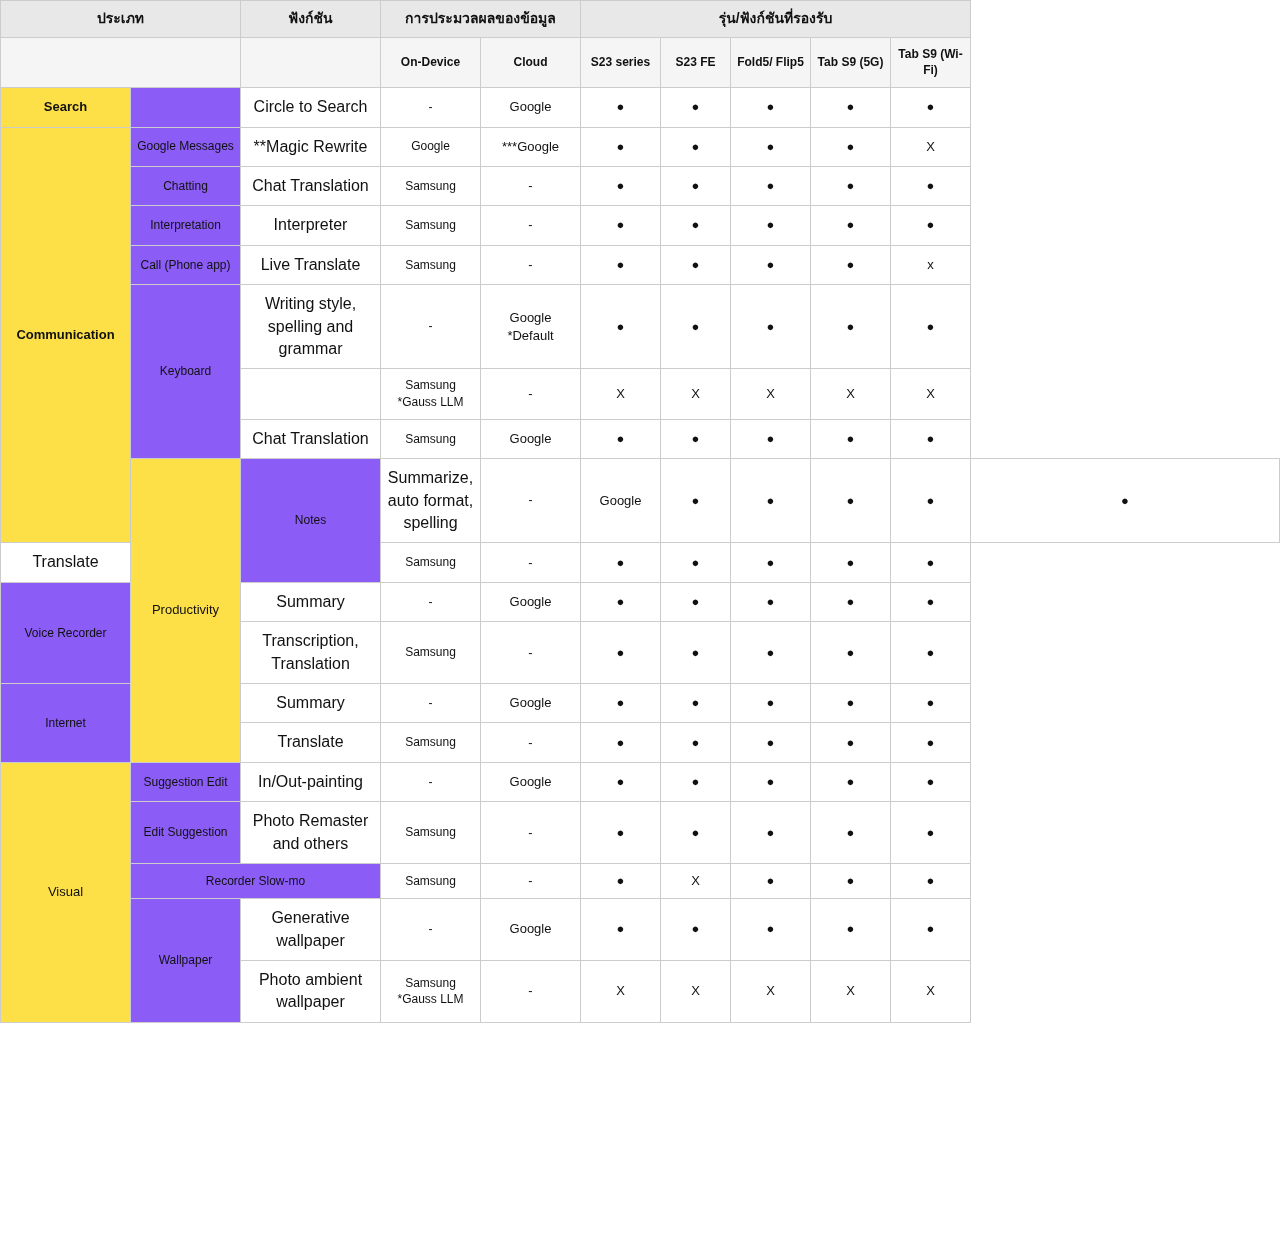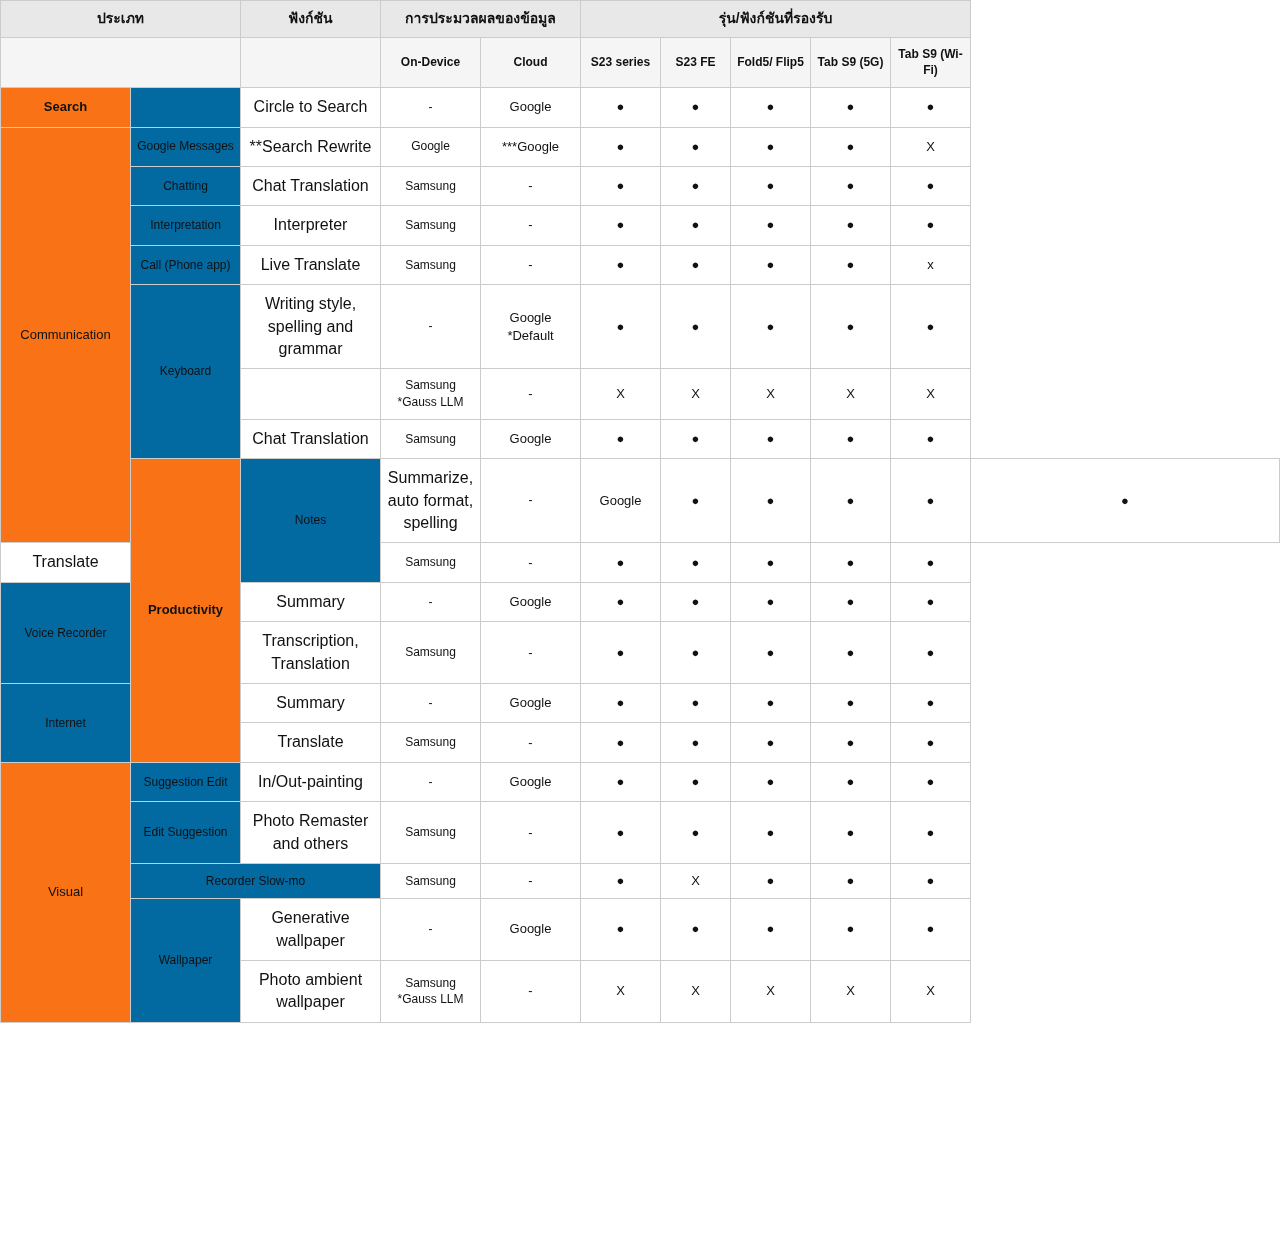--- a/index.html
+++ b/index.html
@@ -33,25 +33,25 @@
       background: #e8e8e8;
       font-weight: bold;
     }
     .sub-header {
       background: #f5f5f5;
       font-weight: bold;
       font-size: 12px;
     }
     .cat-main {
       font-weight: bold;
-      background: #f97316;
+      background: #fde047;
       margin-left: 44px;
     }
     .cat-sub {
-      background: #0369a1;
+      background: #8b5cf6;
       font-size: 12px;
     }
     .func-cell {
       background: #fff;
       font-size: 16px;
     }
     .data-cell {
       background: #fff;
       font-size: 13px;
     }
@@ -109,23 +109,23 @@
         <td class="func-cell">Circle to Search</td>
         <td class="data-cell" style="font-size: 12px;">-</td>
         <td class="data-cell">Google</td>
         <td class="data-cell">●</td>
         <td class="data-cell">●</td>
         <td class="data-cell">●</td>
         <td class="data-cell">●</td>
         <td class="data-cell">●</td>
       </tr>
       <tr>
-        <td rowspan="8" class="cat-main" style="font-weight: normal;">Communication</td>
+        <td rowspan="8" class="cat-main" style="font-weight: bold;">Communication</td>
         <td class="cat-sub">Google Messages</td>
-        <td class="func-cell">**Search Rewrite</td>
+        <td class="func-cell">**Magic Rewrite</td>
         <td class="data-cell" style="font-size: 12px;">Google</td>
         <td class="data-cell">***Google</td>
         <td class="data-cell">●</td>
         <td class="data-cell">●</td>
         <td class="data-cell">●</td>
         <td class="data-cell">●</td>
         <td class="data-cell">X</td>
       </tr>
       <tr>
         <td class="cat-sub">Chatting</td>
@@ -185,21 +185,21 @@
         <td class="func-cell">Chat Translation</td>
         <td class="data-cell" style="font-size: 12px;">Samsung</td>
         <td class="data-cell">Google</td>
         <td class="data-cell">●</td>
         <td class="data-cell">●</td>
         <td class="data-cell">●</td>
         <td class="data-cell">●</td>
         <td class="data-cell">●</td>
       </tr>
       <tr>
-        <td rowspan="6" class="cat-main" style="font-weight: bold;">Productivity</td>
+        <td rowspan="6" class="cat-main" style="font-weight: normal;">Productivity</td>
         <td rowspan="2" class="cat-sub">Notes</td>
         <td class="func-cell">Summarize, auto format, spelling</td>
         <td class="data-cell" style="font-size: 12px;">-</td>
         <td class="data-cell">Google</td>
         <td class="data-cell">●</td>
         <td class="data-cell">●</td>
         <td class="data-cell">●</td>
         <td class="data-cell">●</td>
         <td class="data-cell">●</td>
       </tr>

